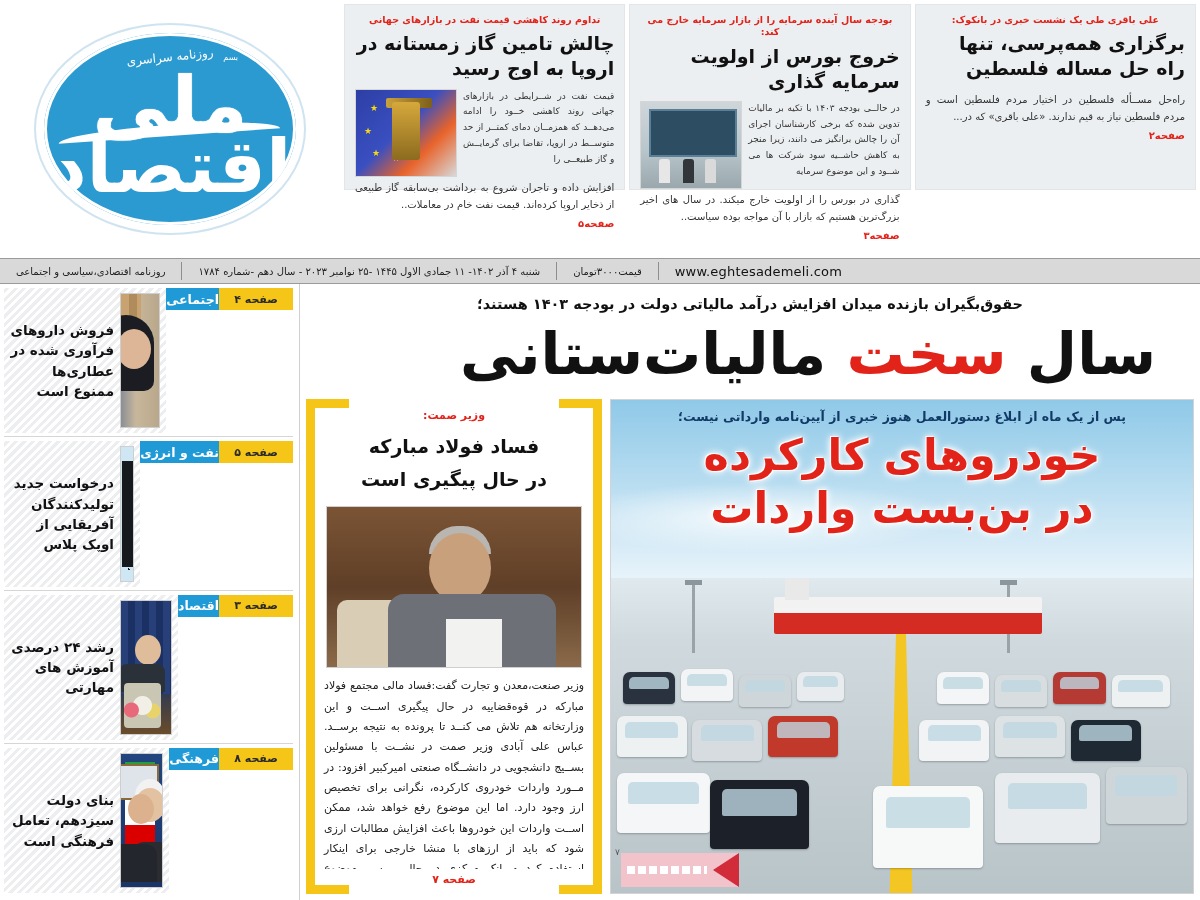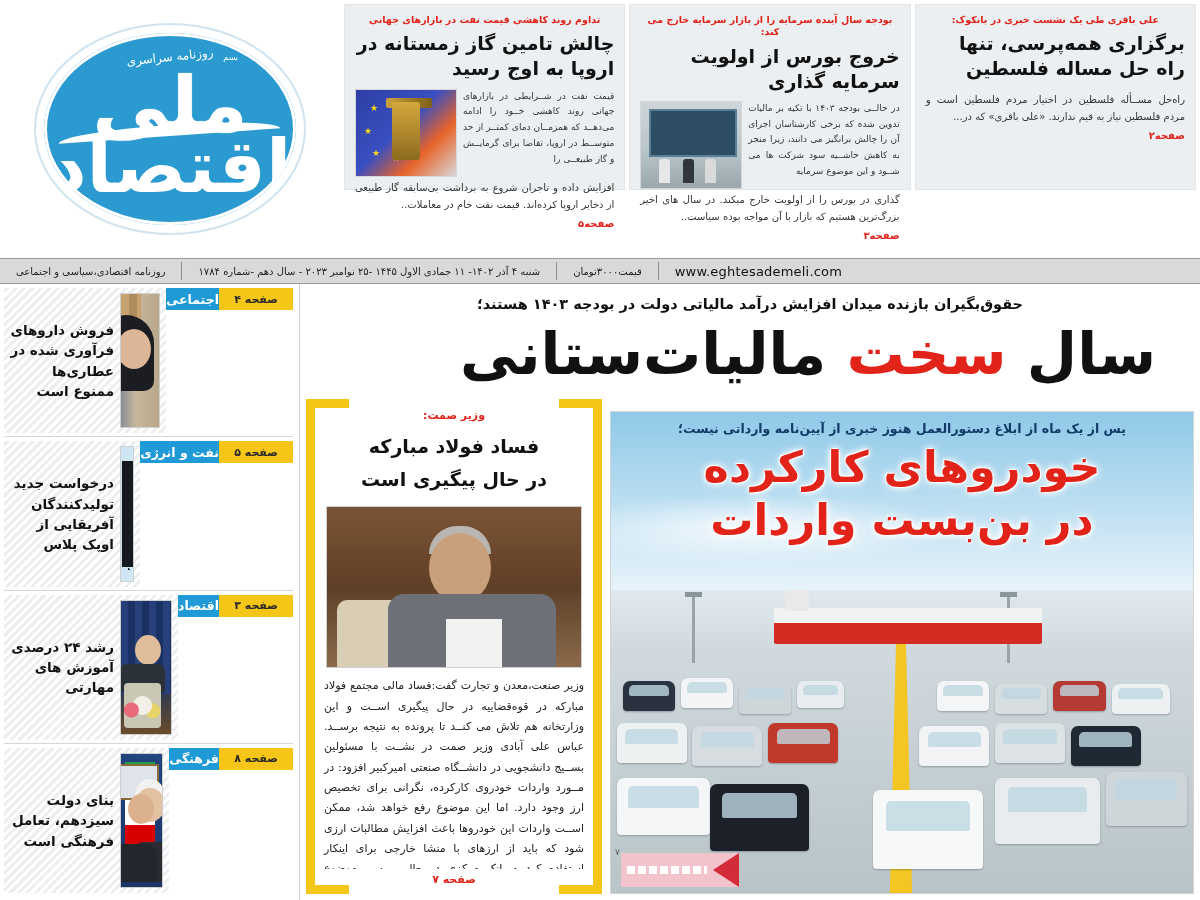--- a/index.html
+++ b/index.html
@@ -263,21 +263,21 @@
   .mid-img .shirt{position:absolute;left:47%;bottom:0;width:22%;height:30%;background:#f2f2f0;}
   .mid-text{
     flex:1;font-size:11px;line-height:1.85;color:#222;text-align:justify;
     overflow:hidden;padding:0 2px;
   }
   .mid-foot{color:#e2231a;font-size:11px;font-weight:700;text-align:center;padding-top:4px;}
 
   
   .photocol{
     flex:1;min-width:0;position:relative;border:1px solid #d3d3d3;
-    display:flex;flex-direction:column;background:#0f172a;overflow:hidden;margin-top:12px;
+    display:flex;flex-direction:column;background:#0f172a;overflow:hidden;
   }
   .sky{
     position:relative;height:178px;flex:0 0 178px;
     background:linear-gradient(180deg,#8fc9e8 0%,#bfe0f2 55%,#e7f3fa 100%);
     padding:8px 14px 0 14px;box-sizing:border-box;
   }
   .sky:after{
     content:"";position:absolute;left:-10%;top:46%;width:70%;height:40%;
     background:radial-gradient(ellipse at center,#ffffffcc 0%,#ffffff00 70%);
   }

